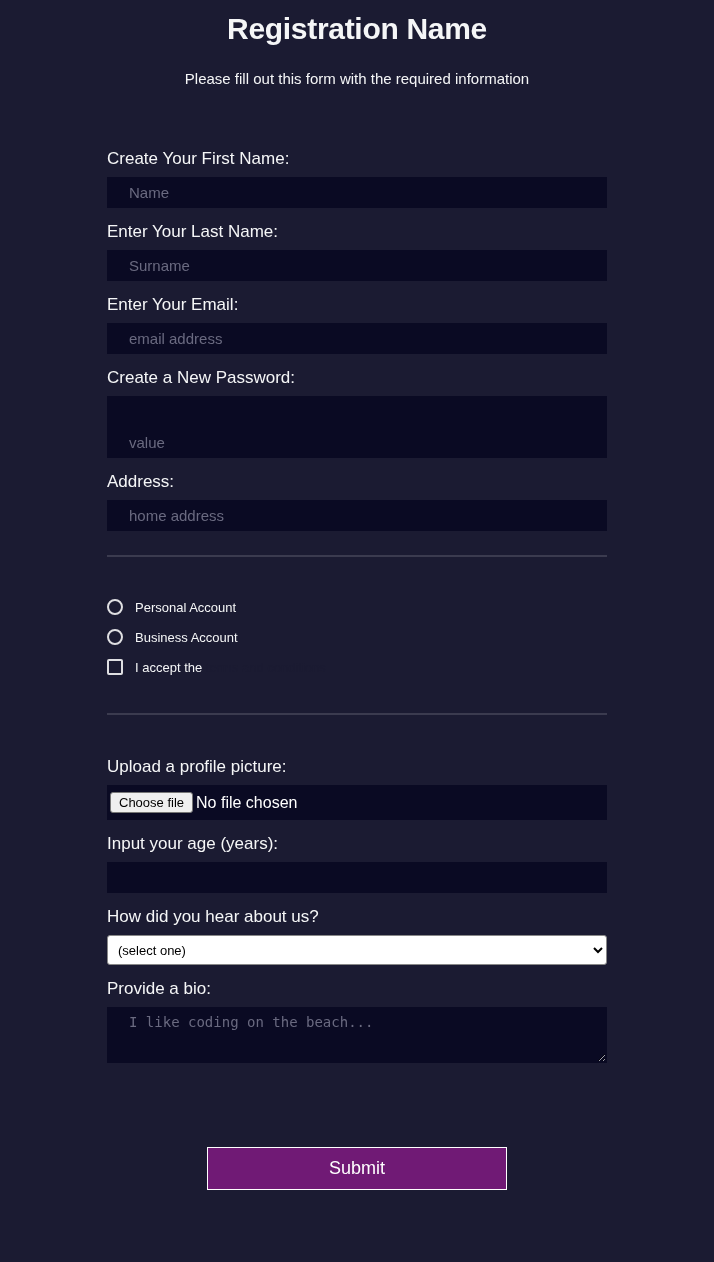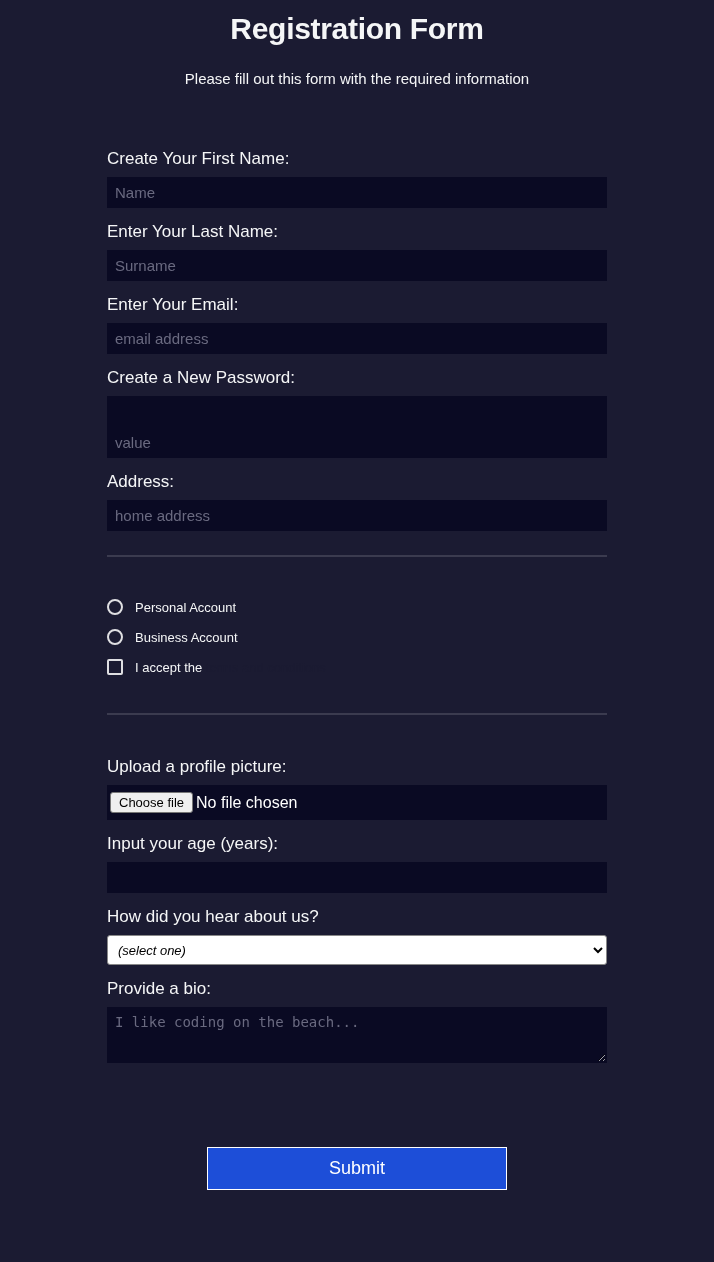--- a/index.html
+++ b/index.html
@@ -38,35 +38,34 @@
   .block-label {
     display: block;
     margin: 14px 0 8px 0;
     font-size: 17px;
   }
   .text-input, select, textarea, .file-input {
     width: 100%;
     background: #0a0a23;
     border: 1px solid #0a0a23;
     color: #ffffff;
-    padding: 6px 7px;
+    padding: 6px 21px;
     font-size: 15px;
     min-height: 30px;
   }
   .text-input::placeholder, textarea::placeholder {
     color: #6a6a80;
   }
   select {
     background: #ffffff;
     color: #000000;
     border: 1px solid #888;
     border-radius: 3px;
     padding: 3px 6px;
     font-size: 13px;
-    font-style: italic;
   }
   textarea {
     min-height: 56px;
     font-family: monospace;
     font-size: 14px;
     resize: vertical;
   }
   .inline-row {
     display: flex;
     align-items: center;
@@ -107,36 +106,36 @@
     color: #ffffff;
     font-size: 16px;
   }
   .submit-wrap {
     text-align: center;
     margin: 56px 0 48px 0;
   }
   .submit-btn {
     display: inline-block;
     width: 300px;
-    background: #1d4ed8;
+    background: #701a75;
     color: #ffffff;
     border: 1px solid #ffffff;
     font-size: 18px;
     padding: 10px 0;
     cursor: pointer;
   }
   fieldset.second { padding-top: 28px; }
   fieldset.third { padding-top: 28px; }
 </style>
 </head>
 <body>
 
 <div class="wrap">
 
-  <h1>Registration Form</h1>
+  <h1>Registration Name</h1>
   <p class="subtitle">Please fill out this form with the required information</p>
 
   <form>
 
     <fieldset>
 
       <label class="block-label">Create Your First Name:</label>
       <input class="text-input" type="text" placeholder="Name" style="">
 
       <label class="block-label">Enter Your Last Name:</label>

